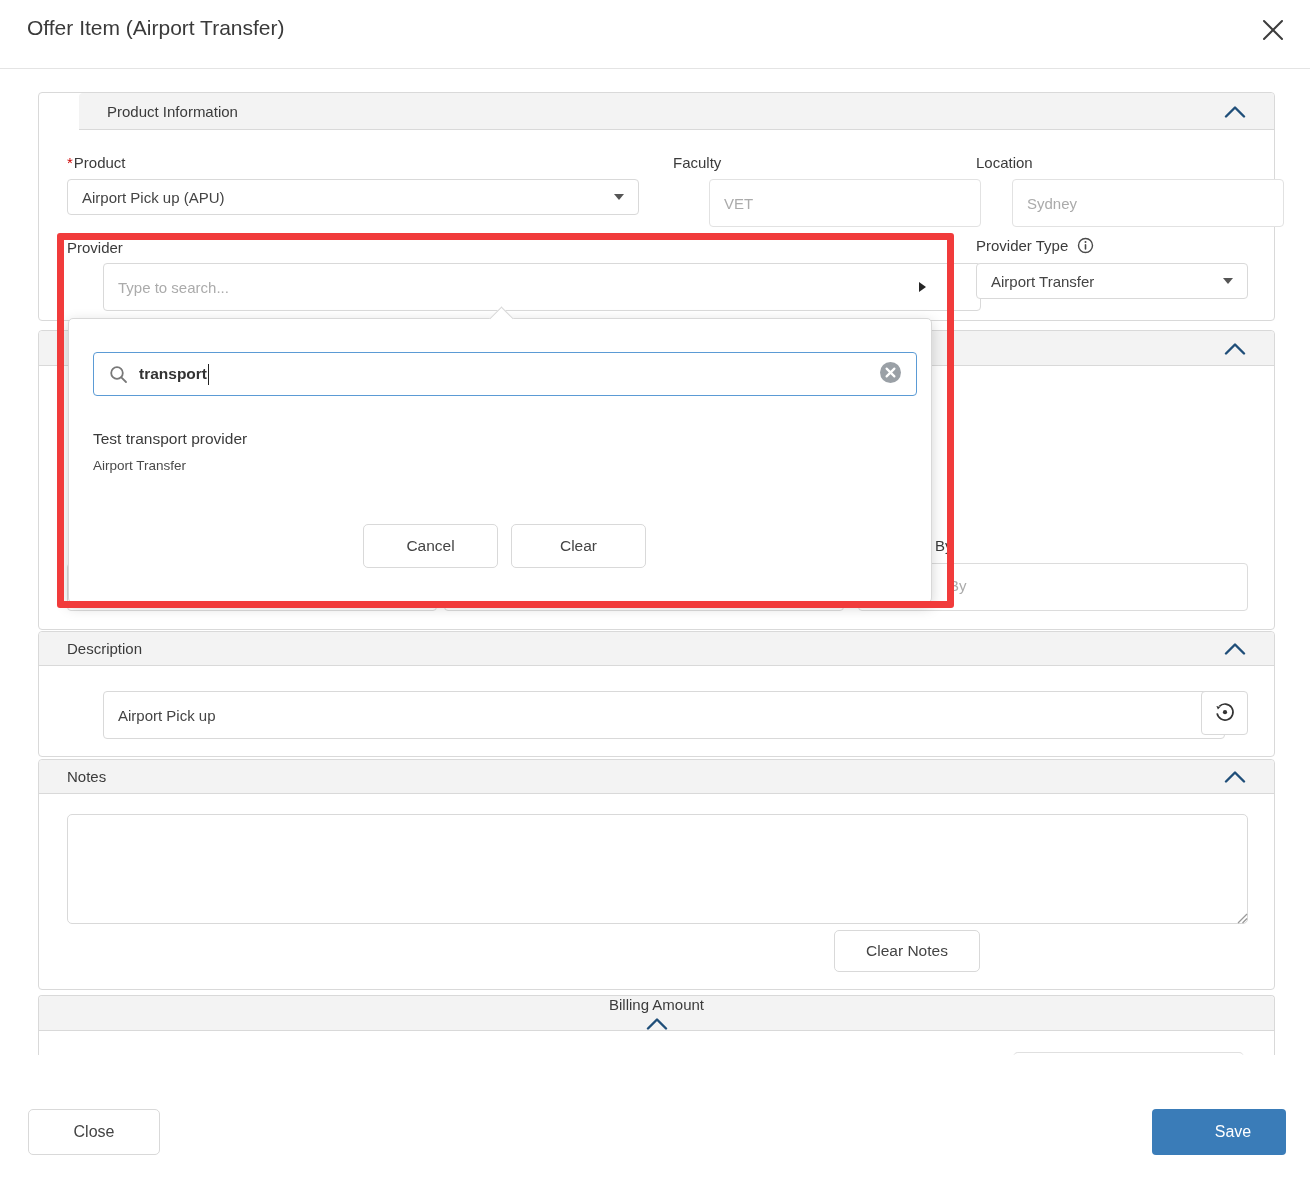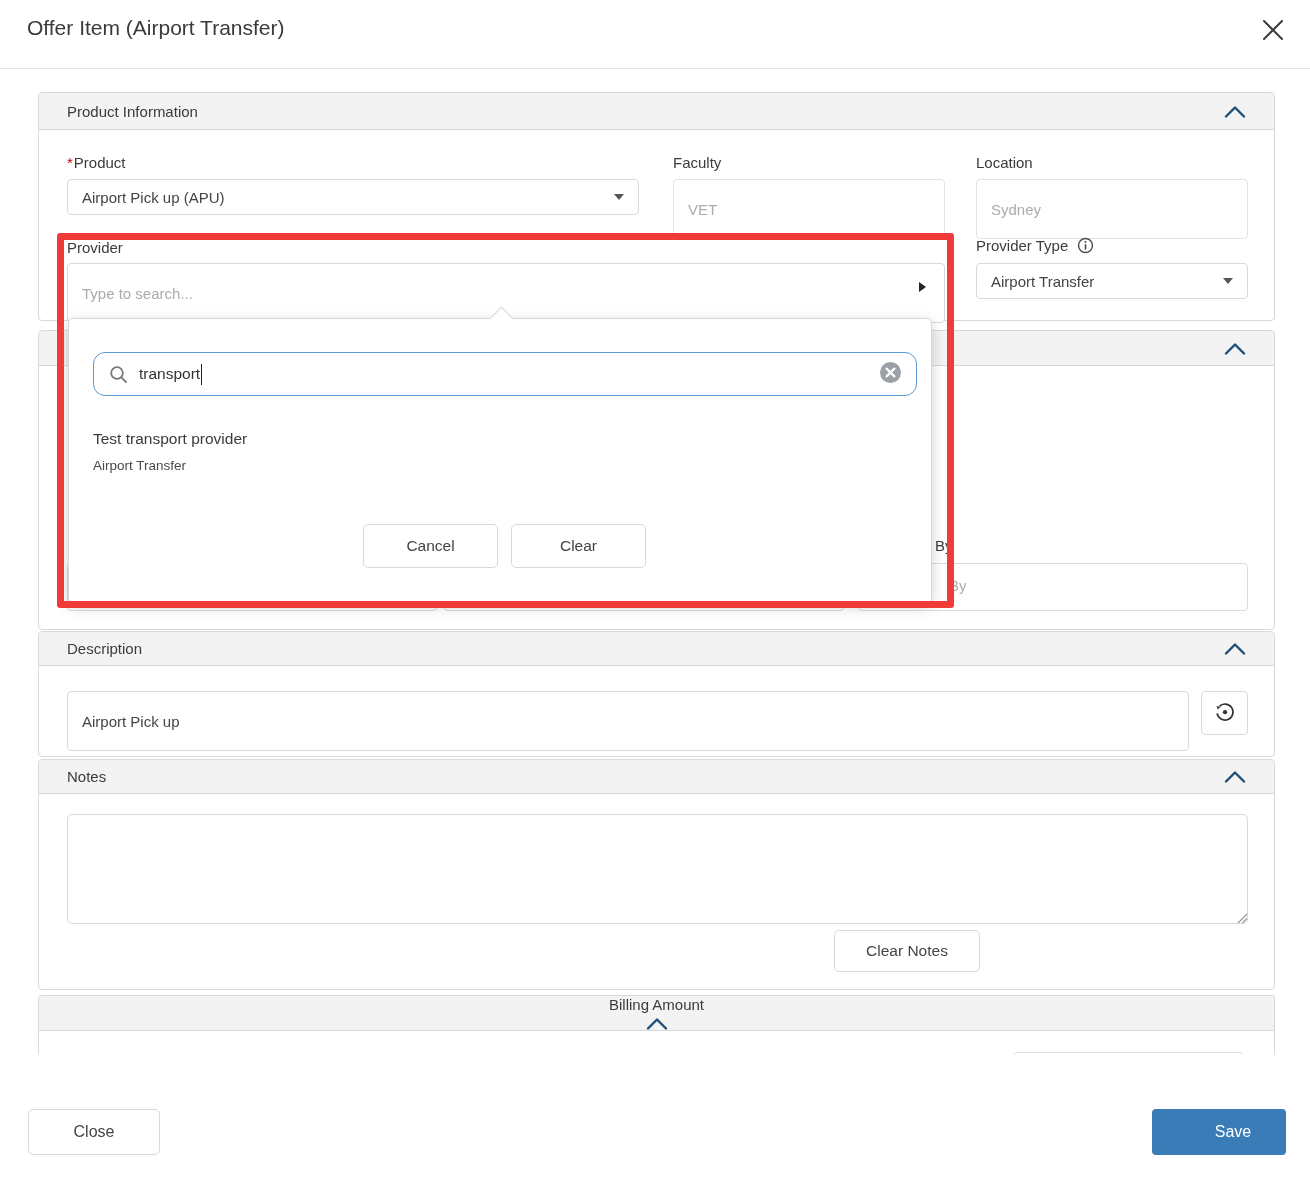--- a/index.html
+++ b/index.html
@@ -13,56 +13,56 @@
 
   
   .section{position:absolute;left:38px;width:1237px;background:#fff;border:1px solid #d9d9d9;border-radius:4px;box-sizing:border-box;}
   .sec-header{height:36px;background:#f3f3f3;border-bottom:1px solid #d9d9d9;border-radius:4px 4px 0 0;
               display:flex;align-items:center;justify-content:space-between;padding:0 28px;}
   .sec-title{font-size:15px;color:#3b3b3b;}
   .chevron{display:flex;align-items:center;cursor:pointer;}
 
   .lbl{position:absolute;font-size:15px;color:#3b3b3b;white-space:nowrap;}
   .req{color:#c00;margin-right:1px;}
-  .inp{position:absolute;height:60px;border:1px solid #d9d9d9;border-radius:4px;background:#fff;
-       font-family:inherit;font-size:15px;color:#444;padding:0 14px;box-sizing:border-box;outline:none;}
+  .inp{position:absolute;height:48px;border:1px solid #d9d9d9;border-radius:4px;background:#fff;
+       font-family:inherit;font-size:15px;color:#444;padding:0 14px;box-sizing:border-box;outline:none;margin-left:36px;}
   .inp::placeholder{color:#ababab;opacity:1;}
   .inp.dim{color:#ababab;border-color:#e2e2e2;}
   .select{position:absolute;height:36px;border:1px solid #d9d9d9;border-radius:4px;background:#fff;
           display:flex;align-items:center;justify-content:space-between;padding:0 14px;font-size:15px;color:#444;box-sizing:border-box;cursor:pointer;}
   .caret-down{width:0;height:0;border-left:5px solid transparent;border-right:5px solid transparent;border-top:6px solid #555;}
   .arrow-right{width:0;height:0;border-top:5px solid transparent;border-bottom:5px solid transparent;border-left:7px solid #262626;}
 
   .btn{position:absolute;display:flex;align-items:center;justify-content:center;background:#fff;
        border:1px solid #d9d9d9;border-radius:5px;font-family:inherit;font-size:15.5px;color:#444;cursor:pointer;}
 
   
-  #sec-product{top:92px;height:229px;}
+  #sec-product{top:92px;height:229px;padding-left:40px;}
   #sec-obscured{top:330px;height:300px;}
   #sec-obscured .sec-header{height:34px;}
   #sec-description{top:631px;height:126px;}
   #sec-description .sec-header{height:33px;}
   #sec-notes{top:759px;height:231px;}
   #sec-notes .sec-header{height:33px;}
   #sec-billing{top:995px;height:60px;border-bottom:none;border-radius:4px 4px 0 0;overflow:hidden;}
   #sec-billing .sec-header{height:34px;flex-direction:column;}
 
   
   .hidden-inp{position:absolute;height:48px;border:1px solid #dcdcdc;border-radius:4px;background:#fff;box-sizing:border-box;}
   .frag{position:absolute;white-space:nowrap;}
   .frag.lbl-frag{font-size:15px;color:#3b3b3b;}
   .frag.ph-frag{font-size:15px;color:#ababab;}
 
   
   .popup{position:absolute;left:68px;top:318px;width:864px;height:285px;background:#fff;border:1px solid #d8d8d8;
          border-radius:5px;box-shadow:0 4px 14px rgba(0,0,0,.18);z-index:20;box-sizing:border-box;}
   .popup-notch{position:absolute;left:424px;top:-9px;width:16px;height:16px;background:#fff;
                border-left:1px solid #d8d8d8;border-top:1px solid #d8d8d8;transform:rotate(45deg);}
-  .search-box{position:absolute;left:24px;top:33px;width:824px;height:44px;border:1px solid #5b9bd5;border-radius:12px;
-              background:#fff;box-sizing:border-box;display:flex;align-items:center;padding:0 14px;cursor:text;}
+  .search-box{position:absolute;left:24px;top:33px;width:824px;height:44px;border:1px solid #5b9bd5;border-radius:4px;
+              background:#fff;box-sizing:border-box;display:flex;align-items:center;padding:0 14px;cursor:text;font-weight:bold;}
   .search-text{font-size:15.5px;color:#333;margin-left:10px;}
   .text-caret{display:inline-block;width:1px;height:21px;background:#222;margin-left:1px;vertical-align:middle;}
   .search-clear{margin-left:auto;display:flex;align-items:center;cursor:pointer;background:none;border:none;padding:0;}
   .result-name{position:absolute;left:24px;top:111px;font-size:15.5px;color:#3b3b3b;cursor:pointer;}
   .result-type{position:absolute;left:24px;top:139px;font-size:13.5px;color:#4a4a4a;}
 
   
   .annotation{position:absolute;left:57px;top:233px;width:897px;height:375px;border:7px solid #f13b3b;
               border-radius:3px;box-sizing:border-box;z-index:30;pointer-events:none;}
 

